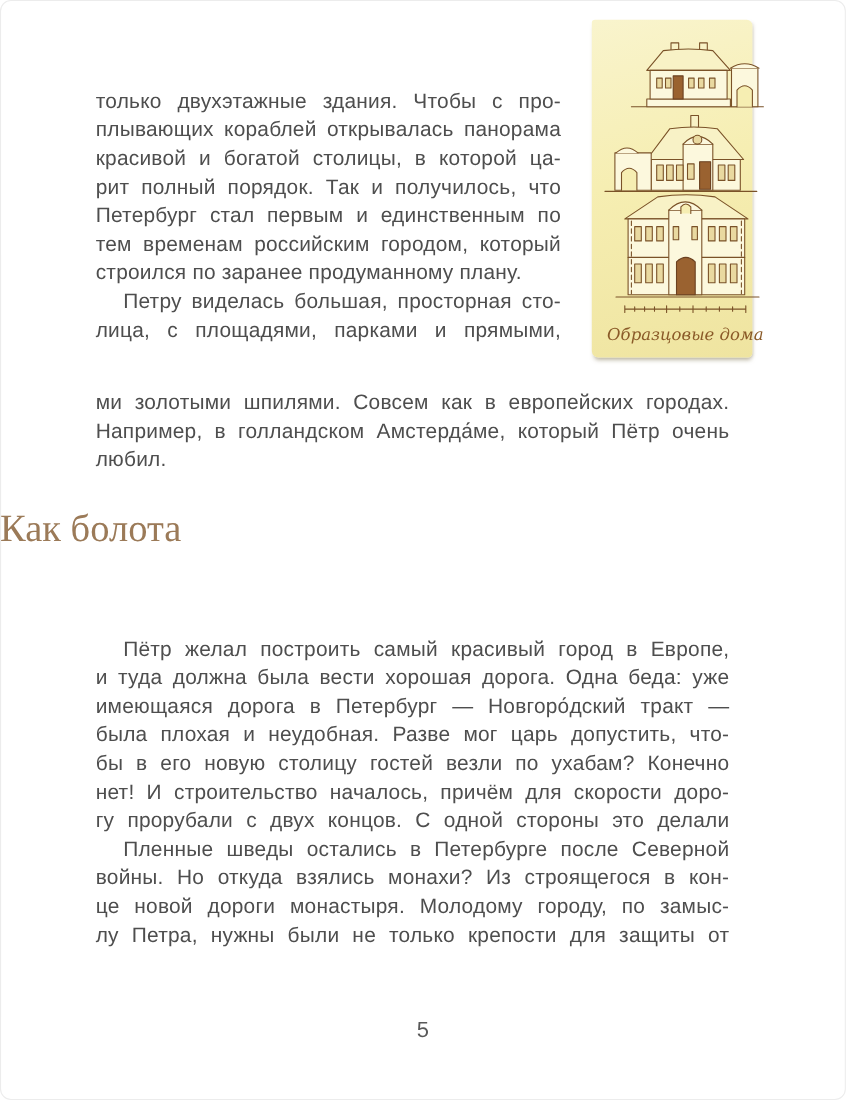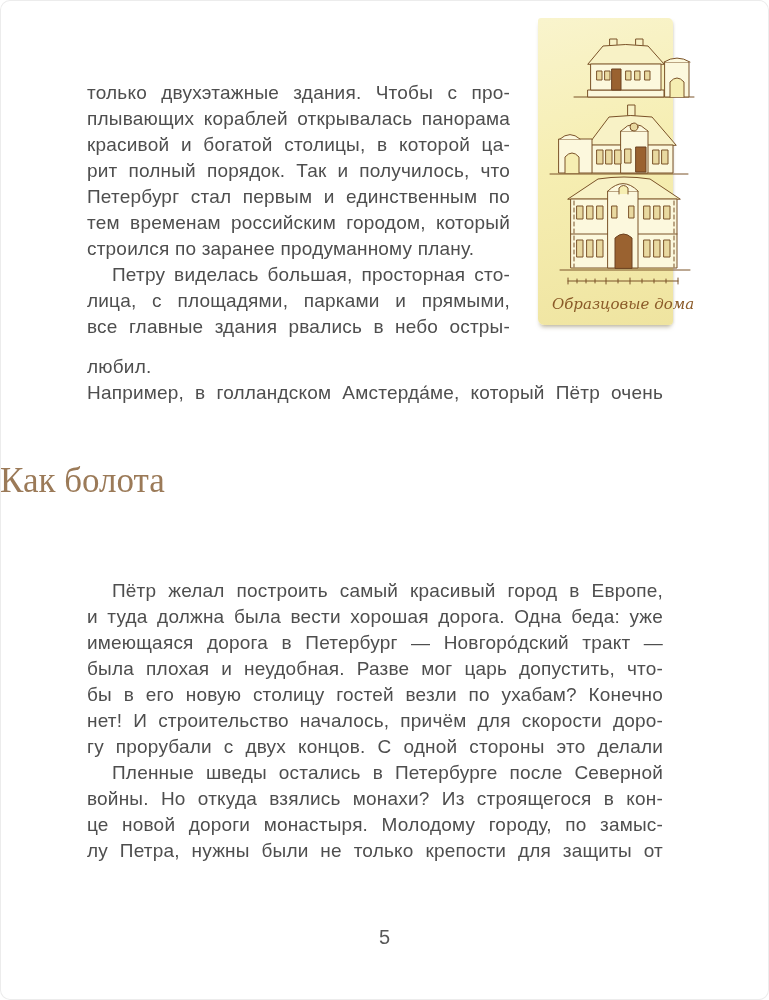--- a/index.html
+++ b/index.html
@@ -25,21 +25,21 @@
     position:absolute; left:0; right:0; top:458px; margin:0;
     font-family:"Liberation Serif", serif; font-weight:400;
     color:var(--heading); font-size:35px; line-height:46px;
   }
   .chapter-heading span{display:block;}
   .page-number{
     position:absolute; left:0; right:0; top:926px; text-align:center;
     font-size:20px; color:#595959;
   }
   .illustration-card{
-    position:absolute; left:538px; top:18px; width:135px; height:307px;
+    position:absolute; left:538px; top:18px; width:146px; height:307px;
     background:linear-gradient(165deg,#f9f4cd 0%, var(--card-bg) 45%, #efe4a0 100%);
     border-radius:3px 5px 4px 6px;
     box-shadow: 0 4px 4px -2px rgba(140,130,95,.55), 2px 1px 3px -2px rgba(140,130,95,.35);
   }
   .illustration-card svg{display:block; width:170px; height:307px;}
   .sketch{stroke:var(--ink); stroke-width:1; fill:none; stroke-linecap:round; stroke-linejoin:round;}
   .wall{fill:#fcf8dd;}
   .roof{fill:#f8f2c6;}
   .win{fill:#e9d9a0;}
   .door{fill:#9a6230; stroke:#6b4120;}
@@ -135,28 +135,28 @@
         <div class="line">плывающих кораблей открывалась панорама</div>
         <div class="line">красивой и богатой столицы, в которой ца-</div>
         <div class="line">рит полный порядок. Так и получилось, что</div>
         <div class="line">Петербург стал первым и единственным по</div>
         <div class="line">тем временам российским городом, который</div>
         <div class="line last">строился по заранее продуманному плану.</div>
       </div>
     <div class="para">
         <div class="line indent">Петру виделась большая, просторная сто-</div>
         <div class="line">лица, с площадями, парками и прямыми,</div>
-        <div class="line">все главные здания рвались в небо остры-</div>
       </div>
   </div>
 
   <div class="col col-full-a">
     <div class="para">
+        <div class="line">ми золотыми шпилями. Совсем как в европейских городах.</div>
+        <div class="line">Например, в голландском Амстерда́ме, который Пётр очень</div>
         <div class="line last">любил.</div>
-        <div class="line">Например, в голландском Амстерда́ме, который Пётр очень</div>
       </div>
   </div>
 
   <h1 class="chapter-heading">
     <span>Как болота</span>
   </h1>
 
   <div class="col col-full-b">
     <div class="para">
         <div class="line indent">Пётр желал построить самый красивый город в Европе,</div>

